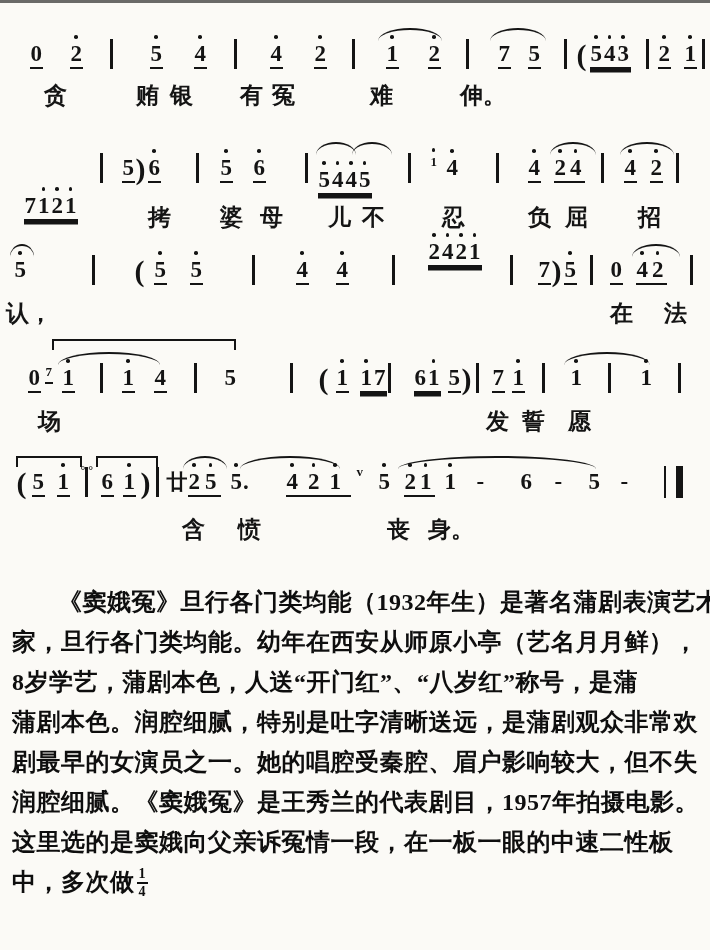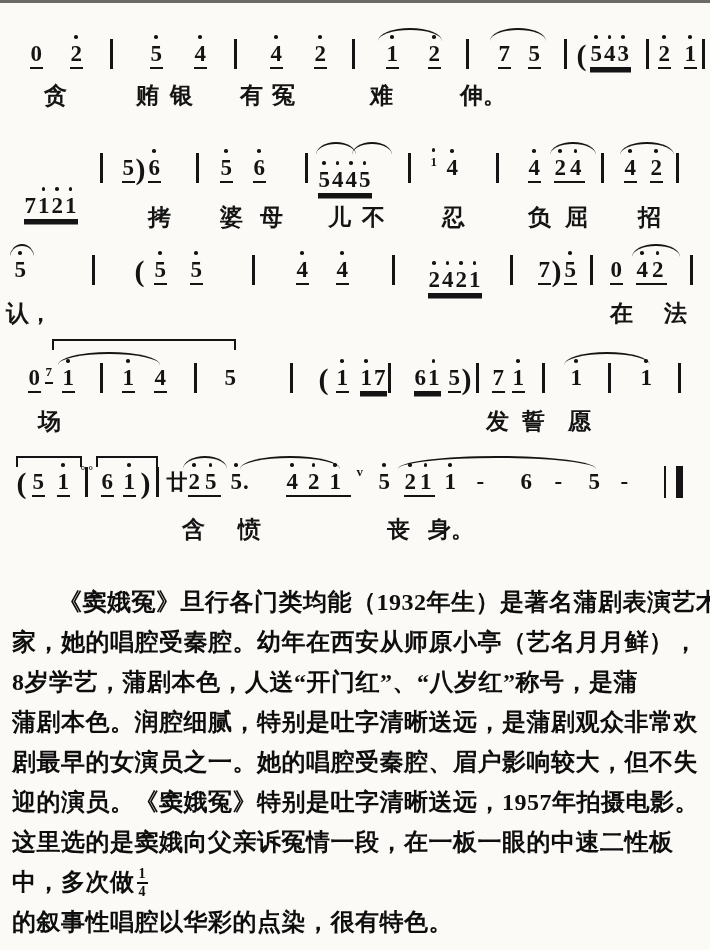--- a/index.html
+++ b/index.html
@@ -109,21 +109,21 @@
     <div class="lyr" style="left: 638px; top: 202px;">招</div>
     <div class="tok" style="left: 14px; top: 258px;"><span class="ch">5<i class="od"></i></span></div>
     <div class="bar" style="left: 92px; top: 255px;"></div>
     <div class="tok par" style="left: 134px; top: 258px;"><span class="ch">(</span></div>
     <div class="tok u1" style="left: 154px; top: 258px;"><span class="ch">5<i class="od"></i></span></div>
     <div class="tok u1" style="left: 190px; top: 258px;"><span class="ch">5<i class="od"></i></span></div>
     <div class="bar" style="left: 252px; top: 255px;"></div>
     <div class="tok u1" style="left: 296px; top: 258px;"><span class="ch">4<i class="od"></i></span></div>
     <div class="tok u1" style="left: 336px; top: 258px;"><span class="ch">4<i class="od"></i></span></div>
     <div class="bar" style="left: 392px; top: 255px;"></div>
-    <div class="tok u2" style="left: 428px; top: 268px;"><span class="ch" style="margin-right: 1px;">2<i class="od"></i></span><span class="ch" style="margin-right: 1px;">4<i class="od"></i></span><span class="ch" style="margin-right: 1px;">2<i class="od"></i></span><span class="ch" style="margin-right: 1px;">1<i class="od"></i></span></div>
+    <div class="tok u2" style="left: 428px; top: 240px;"><span class="ch" style="margin-right: 1px;">2<i class="od"></i></span><span class="ch" style="margin-right: 1px;">4<i class="od"></i></span><span class="ch" style="margin-right: 1px;">2<i class="od"></i></span><span class="ch" style="margin-right: 1px;">1<i class="od"></i></span></div>
     <div class="bar" style="left: 510px; top: 255px;"></div>
     <div class="tok u1" style="left: 538px; top: 258px;"><span class="ch">7</span></div>
     <div class="tok par" style="left: 551px; top: 258px;"><span class="ch">)</span></div>
     <div class="tok u1" style="left: 564px; top: 258px;"><span class="ch">5<i class="od"></i></span></div>
     <div class="bar" style="left: 590px; top: 255px;"></div>
     <div class="tok u1" style="left: 610px; top: 258px;"><span class="ch">0</span></div>
     <div class="tok u1" style="left: 636px; top: 258px;"><span class="ch" style="margin-right: 3px;">4<i class="od"></i></span><span class="ch" style="margin-right: 3px;">2<i class="od"></i></span></div>
     <div class="bar" style="left: 690px; top: 255px;"></div>
     <div class="arc" style="left: 10px; top: 244px; width: 24px;"></div>
     <div class="arc" style="left: 632px; top: 244px; width: 48px;"></div>
@@ -190,23 +190,22 @@
     <div class="arc" style="left: 240px; top: 456px; width: 100px;"></div>
     <div class="arc" style="left: 398px; top: 456px; width: 198px;"></div>
     <div class="lyr" style="left: 182px; top: 514px;">含</div>
     <div class="lyr" style="left: 238px; top: 514px;">愤</div>
     <div class="lyr" style="left: 387px; top: 514px;">丧</div>
     <div class="lyr" style="left: 428px; top: 514px;">身。</div>
   </div>
 
 <div id="bio">
   <div class="bio-line indent">《窦娥冤》旦行各门类均能（1932年生）是著名蒲剧表演艺术</div>
-  <div class="bio-line">家，她的唱腔受秦腔。幼年在西安从师原小亭（艺名月月鲜），</div>
+  <div class="bio-line">家，旦行各门类均能。幼年在西安从师原小亭（艺名月月鲜），</div>
   <div class="bio-line">8岁学艺，蒲剧本色，人送“开门红”、“八岁红”称号，是蒲</div>
   <div class="bio-line">蒲剧本色。润腔细腻，特别是吐字清晰送远，是蒲剧观众非常欢</div>
   <div class="bio-line">剧最早的女演员之一。她的唱腔受秦腔、眉户影响较大，但不失</div>
-  <div class="bio-line">迎的演员。《窦娥冤》特别是吐字清晰送远，1957年拍摄电影。</div>
+  <div class="bio-line">润腔细腻。《窦娥冤》是王秀兰的代表剧目，1957年拍摄电影。</div>
   <div class="bio-line">这里选的是窦娥向父亲诉冤情一段，在一板一眼的中速二性板</div>
   <div class="bio-line">
     <span>中，多次做</span><span class="frac"><span class="num">1</span><span class="den">4</span></span>
   </div>
-  <div class="bio-line">的叙事性唱腔以华彩的点染，很有特色。</div>
 </div>
 
 </body></html>

